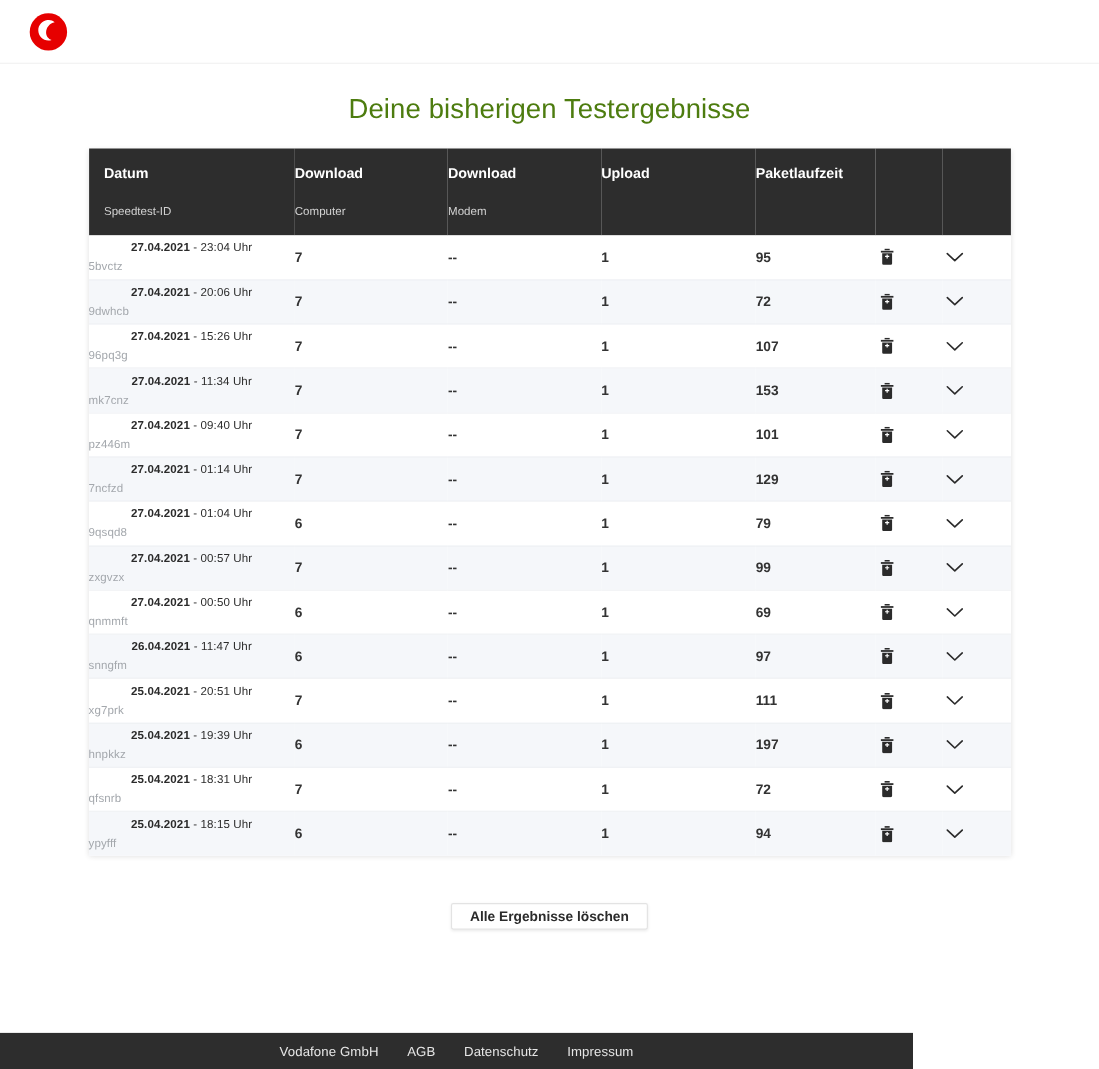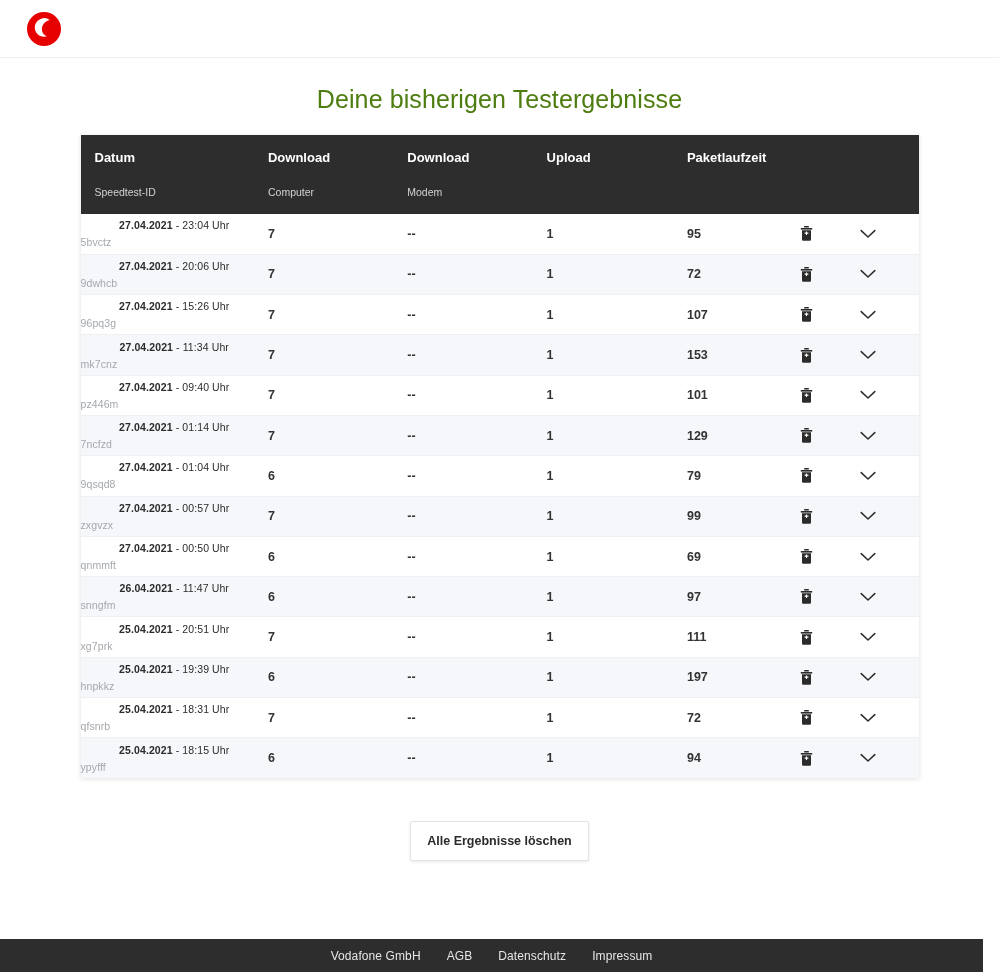--- a/index.html
+++ b/index.html
@@ -160,38 +160,38 @@
   .actions {
     margin-top: 43px;
     display: flex;
     flex-direction: column;
     align-items: center;
     gap: 12px;
   }
 
   .action-btn {
     width: 179px;
-    height: 40px;
+    height: 24px;
     background: #ffffff;
     border: 1px solid #e3e3e3;
     border-radius: 2px;
     font-family: "Liberation Sans", sans-serif;
     font-size: 12.5px;
     font-weight: 700;
     color: #2b2b2b;
     cursor: pointer;
     box-shadow: 0 1px 3px rgba(0,0,0,0.09);
   }
 
   
   .footer {
     position: absolute;
     left: 0;
     bottom: 0;
-    width: 983px;
+    width: 830px;
     height: 33px;
     background: #2d2d2d;
     display: flex;
     align-items: center;
     justify-content: center;
     gap: 26px;
   }
   .footer a {
     color: #e6e6e6;
     font-size: 12px;

